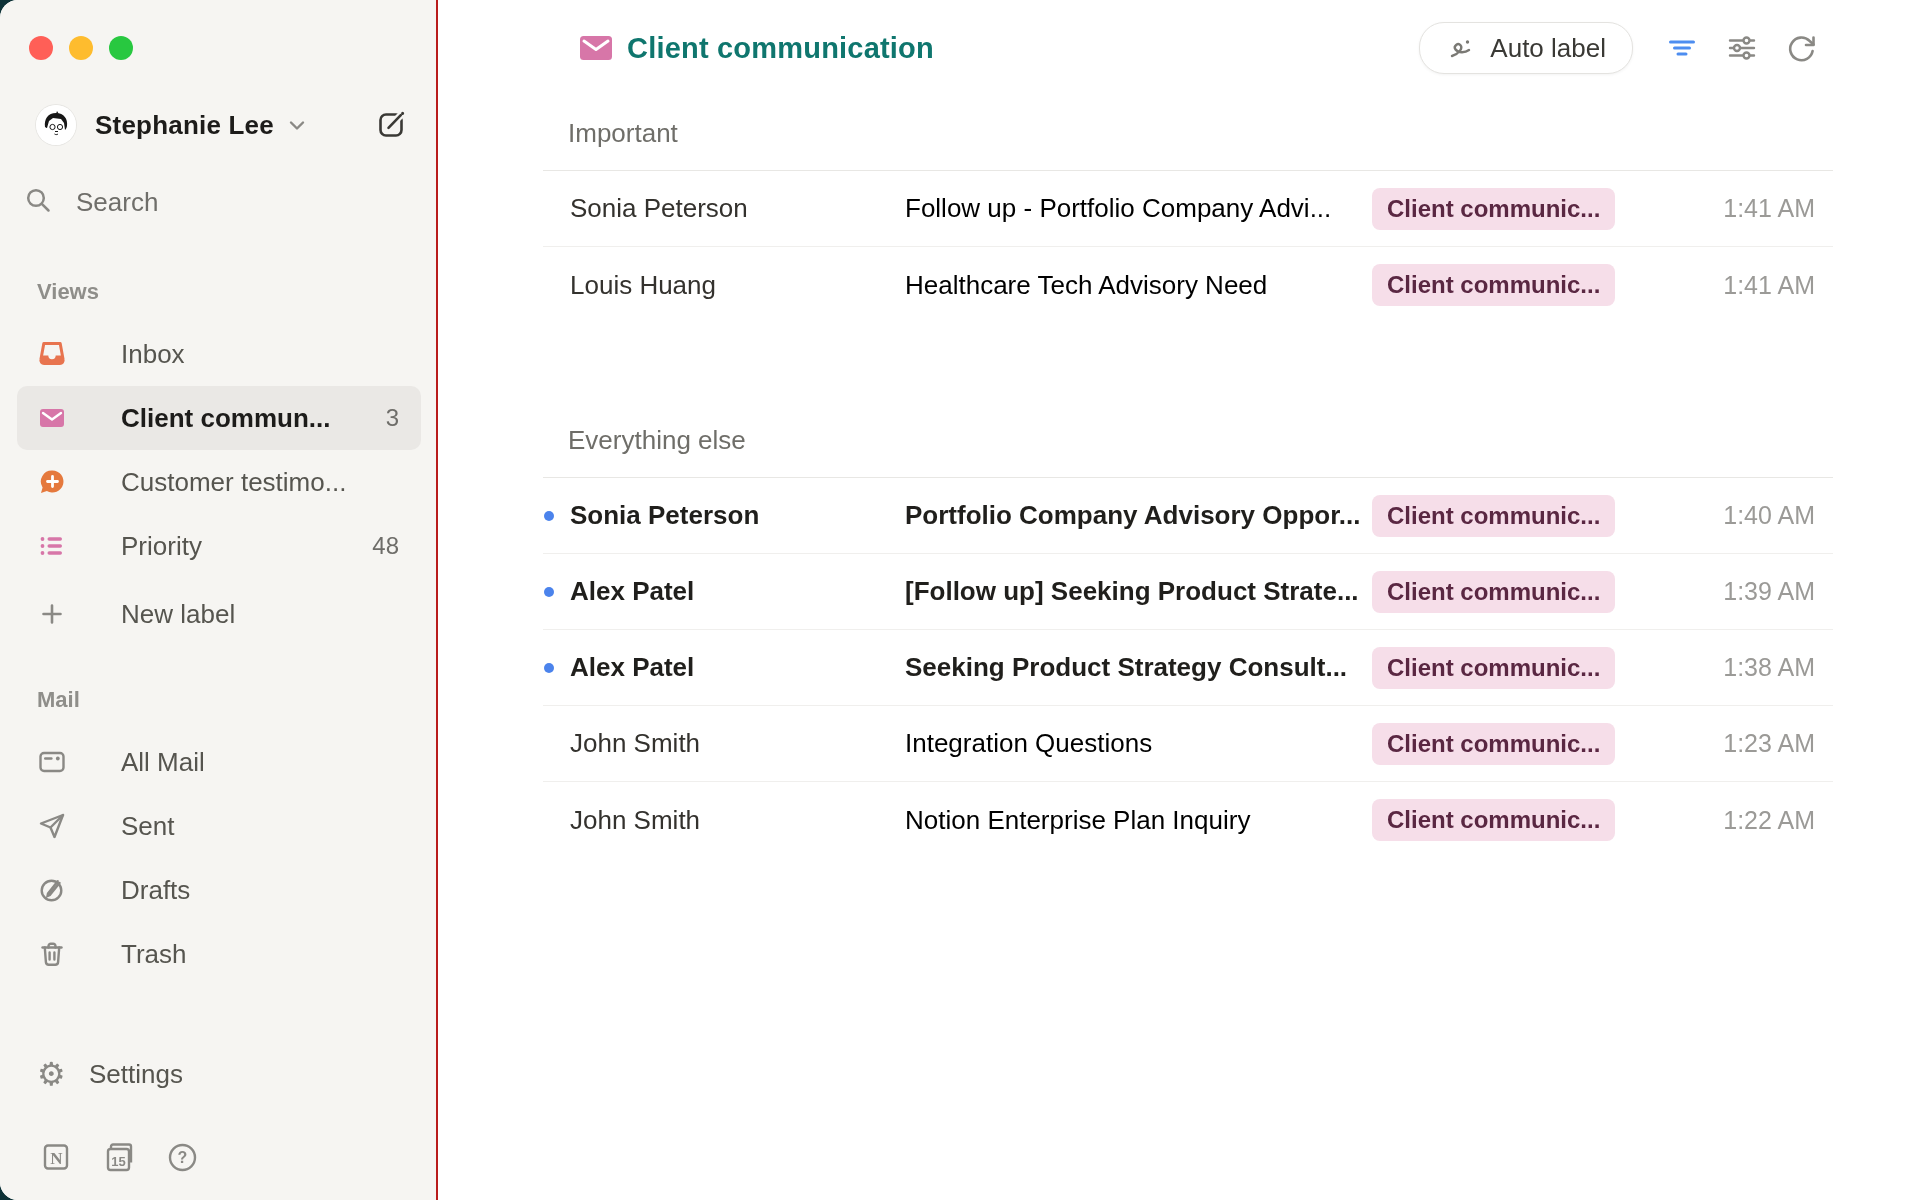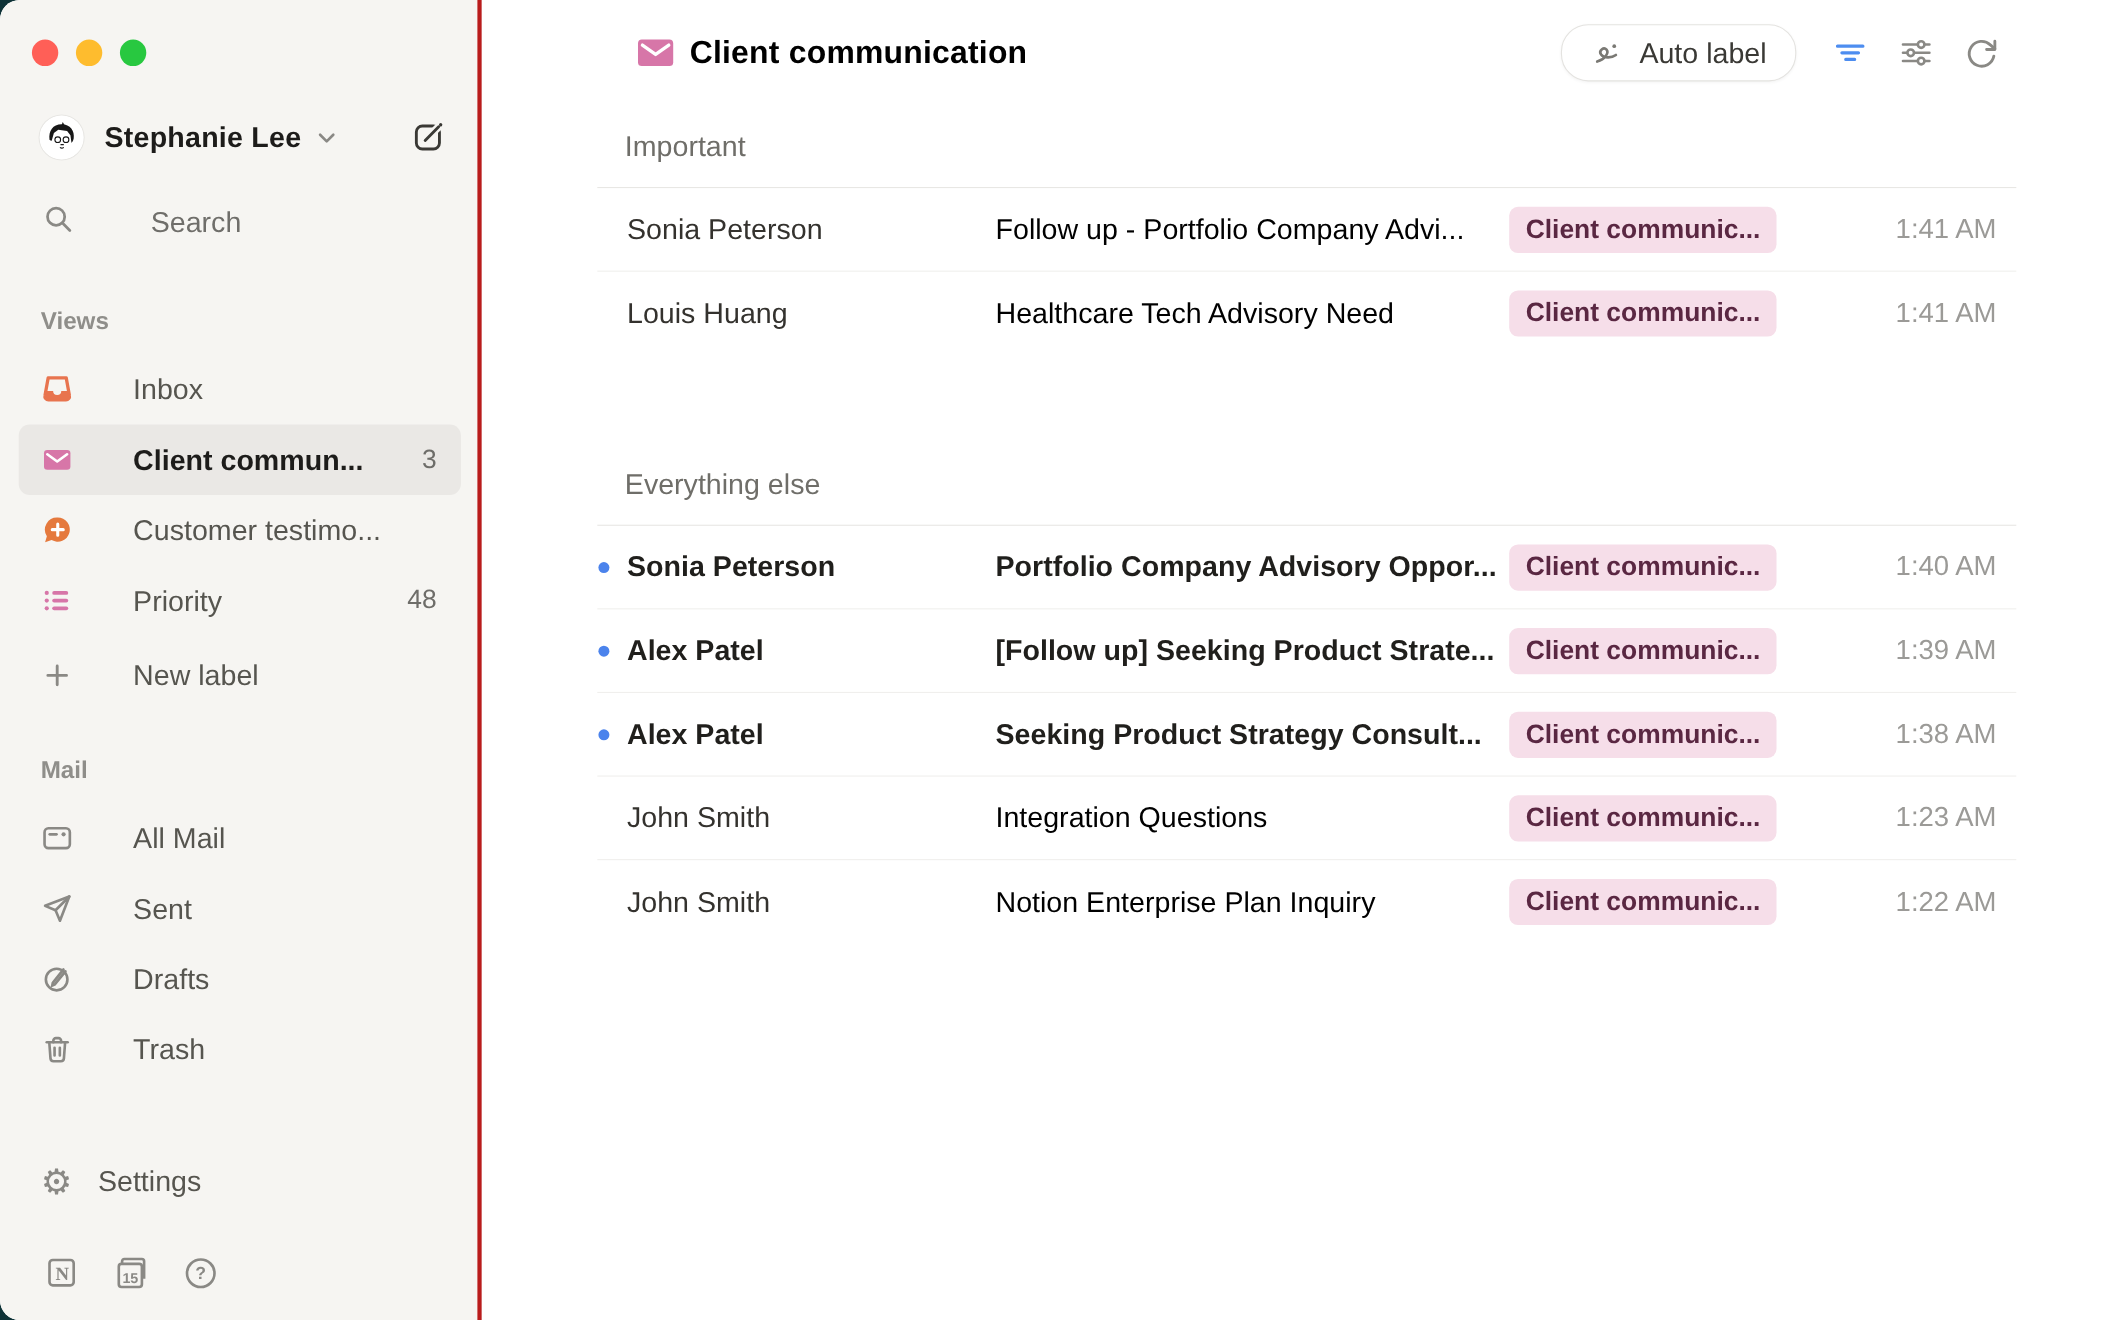--- a/index.html
+++ b/index.html
@@ -1,29 +1,29 @@
 <!DOCTYPE html>
 <html style="--sidebar-bg: #F6F5F2; --selected-bg: #EAE8E5; --badge-bg: #F6DEE9; --badge-text: #5A2742; --unread-blue: #4B83EC; --filter-active-blue: #4D8DF0; --accent-pink: #D776A8; --inbox-orange: #E8744F; --testimonials-orange: #E5793D; --tl-red: #FF5F57; --tl-yellow: #FEBC2E; --tl-green: #28C840;"><head>
 <meta charset="utf-8">
 <style>
   html,body{margin:0;padding:0;background:#0E3237;width:1920px;height:1200px;overflow:hidden;
     font-family:"Liberation Sans","DejaVu Sans",sans-serif;-webkit-font-smoothing:antialiased;}
   .window{width:1920px;height:1200px;display:flex;background:#fff;border-radius:18px 0 0 18px;overflow:hidden;}
 
   
   .sidebar{width:438px;min-width:438px;background:var(--sidebar-bg,#F6F5F2);display:flex;flex-direction:column;
-    border-right:4px solid #b91c1c;box-sizing:border-box;}
+    border-right:2px solid #b91c1c;box-sizing:border-box;}
   .traffic{padding:36px 0 0 29px;display:flex;gap:16px;}
   .tl{width:24px;height:24px;border-radius:50%;display:inline-block;}
   .user-row{margin-top:41px;height:48px;display:flex;align-items:center;padding:0 30px 0 36px;}
   .avatar{width:40px;height:40px;border-radius:50%;background:#fff;overflow:hidden;flex:none;box-shadow:0 0 0 1px rgba(0,0,0,.06);}
   .user-name{margin-left:19px;font-size:26px;font-weight:700;color:#1D1C1A;letter-spacing:.2px;}
   .user-chevron{margin-left:12px;margin-top:4px;}
   .compose{margin-left:auto;width:30px;height:30px;cursor:pointer;}
-  .search-row{margin-top:29px;height:48px;display:flex;align-items:center;padding-left:39px;cursor:pointer;gap:46px;}
+  .search-row{margin-top:29px;height:48px;display:flex;align-items:center;padding-left:24px;cursor:pointer;}
   .search-row .label{margin-left:23px;font-size:26px;color:#6F6E6A;}
   .sec-label{margin:0;padding-left:37px;font-size:22px;font-weight:700;color:#8F8E8A;height:26px;line-height:26px;}
   .sec-label.views{margin-top:53px;}
   .sec-label.mail{margin-top:41px;}
   .side-group{display:flex;flex-direction:column;}
   .side-group.first{margin-top:17px;}
   .side-item{height:64px;margin:0 15px 0 17px;display:flex;align-items:center;border-radius:10px;
     padding:0 20px;box-sizing:border-box;cursor:pointer;gap:32px;}
   .side-item.selected{background:var(--selected-bg,#EAE8E5);}
   .side-item.newview{margin-top:4px;}
@@ -36,21 +36,21 @@
   .settings-row .label{margin-left:18px;font-size:26px;color:#56554F;}
   .side-footer{margin-top:19px;height:64px;display:flex;align-items:center;padding:0 38px 0 40px;}
   .side-footer .fico{width:33px;height:33px;color:#8A8985;cursor:pointer;}
   .side-footer .fico + .fico{margin-left:30px;}
   .side-footer .help{margin-left:auto;}
 
   
   .main{flex:1;background:#fff;display:flex;flex-direction:column;min-width:0;}
   .main-header{height:96px;display:flex;align-items:center;padding-left:140px;box-sizing:border-box;}
   .hdr-env{width:36px;height:34px;flex:none;}
-  .hdr-title{margin-left:13px;font-size:29px;font-weight:700;color:#000000;letter-spacing:.2px;}
+  .hdr-title{margin-left:13px;font-size:29px;font-weight:700;color:#0f766e;letter-spacing:.2px;}
   .hdr-right{margin-left:auto;display:flex;align-items:center;padding-right:102px;}
   .autolabel{height:50px;border:1px solid #E4E3E0;border-radius:25px;background:#fff;display:flex;align-items:center;
     padding:0 26px;gap:14px;box-shadow:0 1px 3px rgba(0,0,0,.05);cursor:pointer;}
   .autolabel .txt{font-size:26px;color:#3A3935;}
   .hdr-icon{width:32px;height:32px;cursor:pointer;}
   .hdr-icon.filter{margin-left:33px;color:var(--filter-active-blue,#4D8DF0);}
   .hdr-icon.sliders{margin-left:28px;color:#8A8985;}
   .hdr-icon.refresh{margin-left:28px;color:#8A8985;}
 
   .email-list{padding:0 87px 0 105px;flex:1;}

